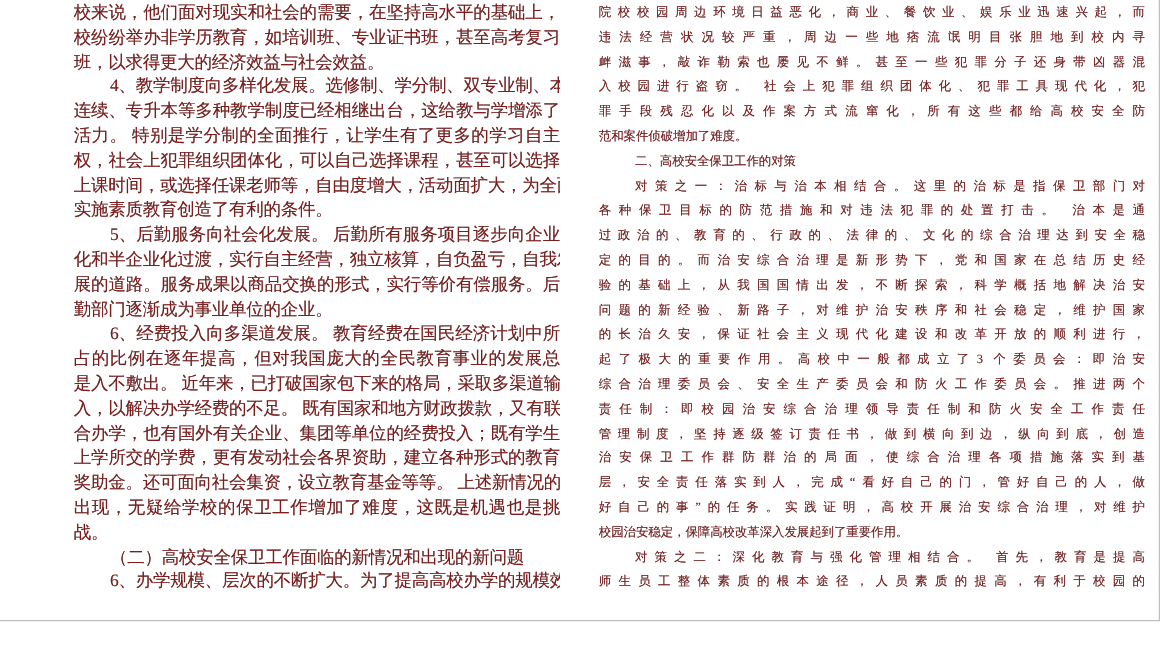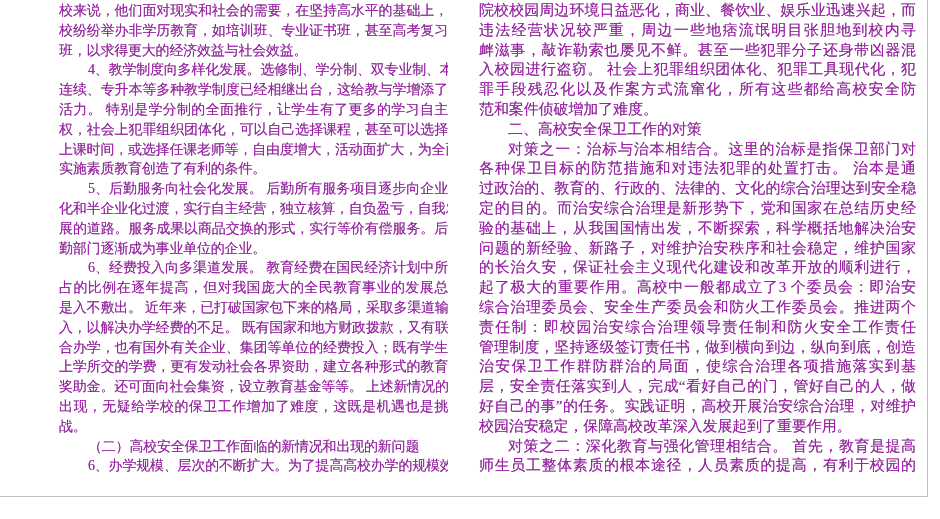--- a/index.html
+++ b/index.html
@@ -44,27 +44,27 @@
   }
   .col-left {
     left: 59px;
     width: 389px;
     font-size: 14px;
     letter-spacing: -0.2px;
   }
   .col-right {
     left: 479px;
     width: 437px;
-    font-size: 15px;
+    font-size: 10px;
     letter-spacing: -0.1px;
   }
   .tline {
     height: 19.8px;
     line-height: 19.8px;
-    color: #a21caf;
+    color: #7f1d1d;
     white-space: nowrap;
     overflow: hidden;
     text-align: justify;
     text-align-last: justify;
     text-shadow: 0 0 0.5px rgba(40,40,40,0.55);
   }
   .tline.last {
     text-align-last: left;
   }
   .tline.indent {

